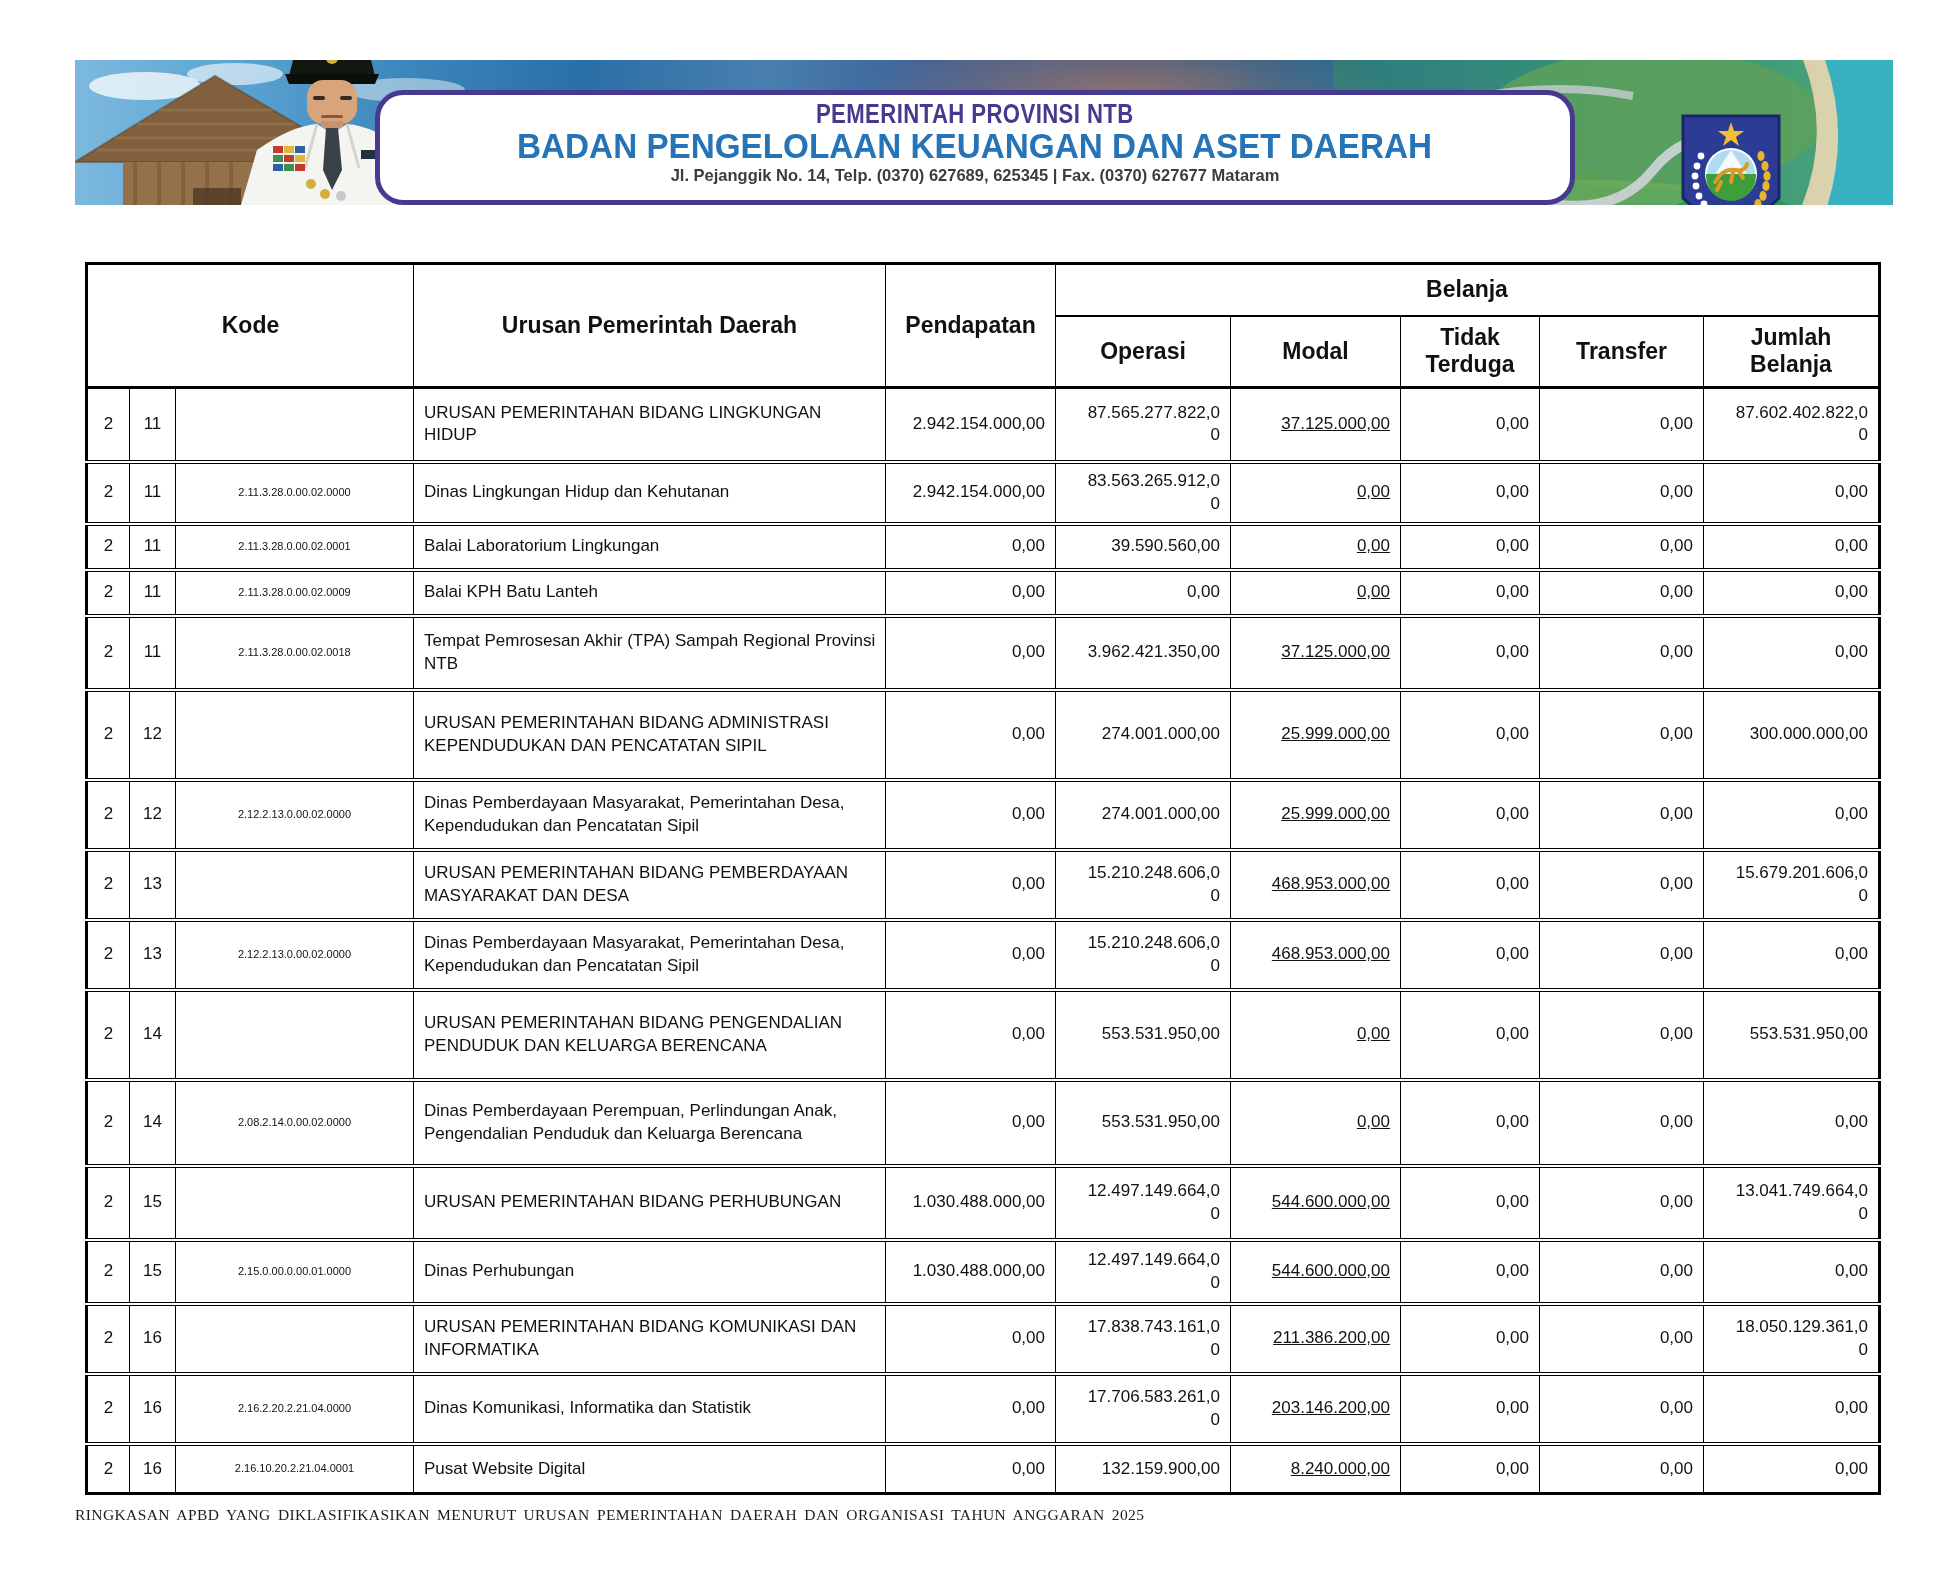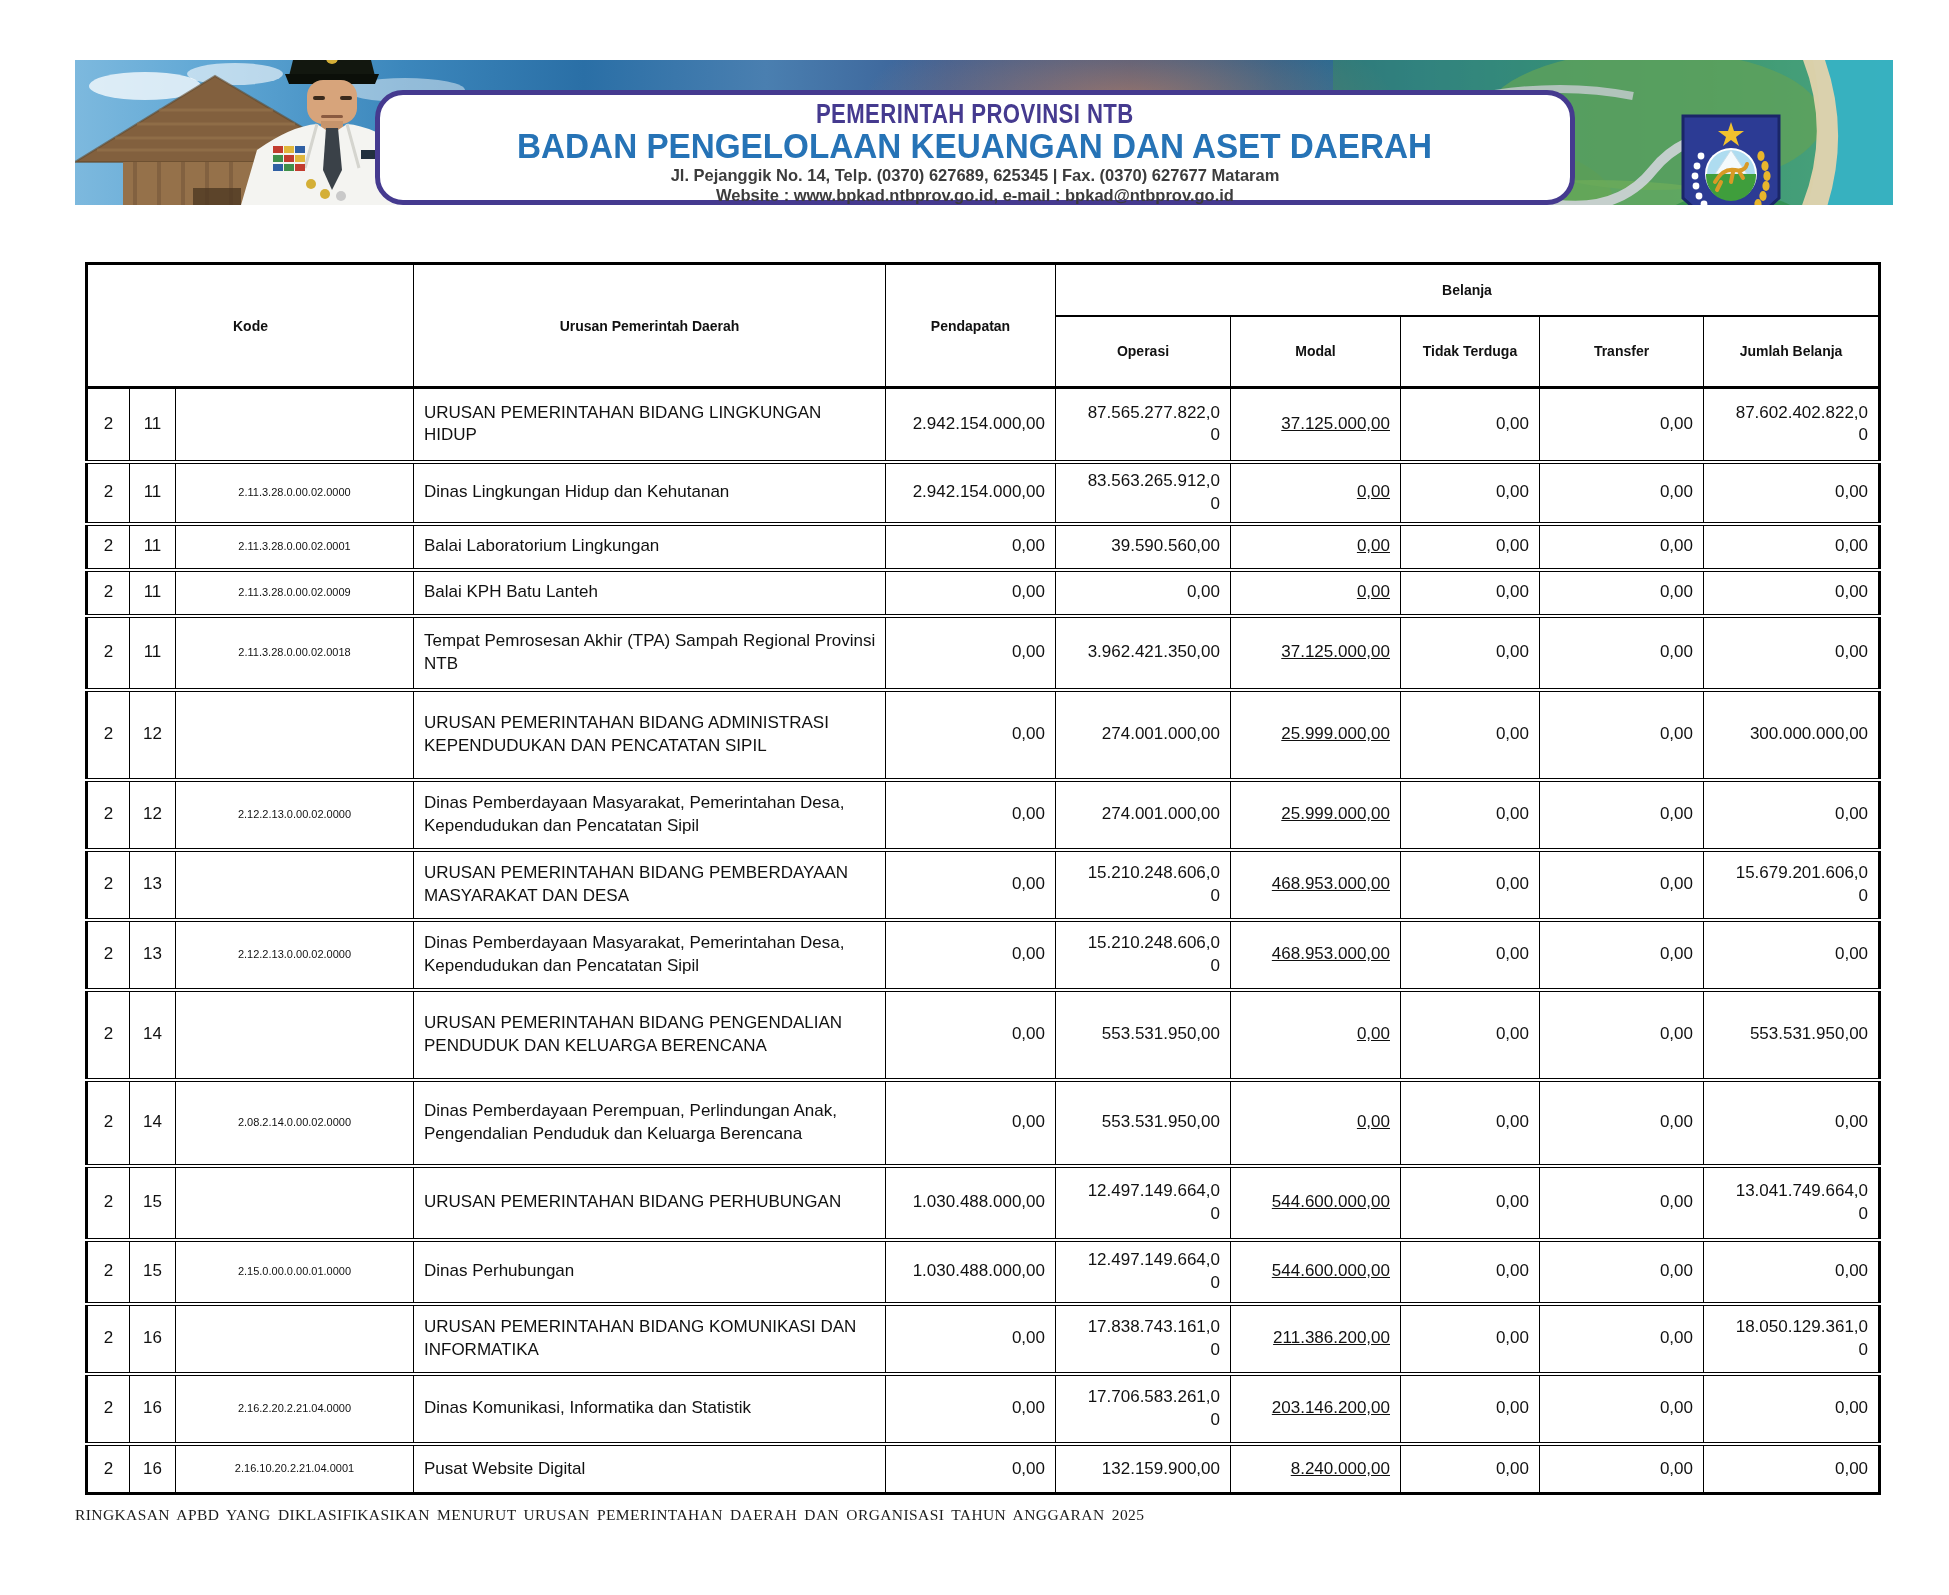--- a/index.html
+++ b/index.html
@@ -34,21 +34,21 @@
   .plate-text{position:absolute;left:24px;top:1px;color:#ffffff;}
   .pname{font-weight:bold;font-size:16.5px;text-decoration:underline;line-height:1.15;}
   .ptitle{font-weight:bold;font-size:15.5px;line-height:1.15;}
   
   table.budget{
     position:absolute;left:85px;top:262px;width:1793px;
     border-collapse:collapse;table-layout:fixed;
     border:3px solid #000;color:#111;
   }
   th,td{border-left:1.5px solid #000;box-sizing:border-box;overflow:hidden;}
-  thead th{font-weight:bold;font-size:14px;text-align:center;vertical-align:middle;padding:2px 4px;}
+  thead th{font-weight:bold;font-size:23px;text-align:center;vertical-align:middle;padding:2px 4px;}
   thead tr.sub th{border-top:2.5px solid #000;}
   thead tr.top{height:52px;}
   thead tr.sub{height:72px;}
   tbody tr{border-top:4px double #000;}
   tbody tr:first-child{border-top:3px solid #000;}
   td{font-size:17px;vertical-align:middle;line-height:1.32;padding:3px 0;}
   .c-tiny{text-align:center;}
   .c-code{text-align:center;font-size:11px;}
   .c-name{text-align:left;padding-left:10px;padding-right:8px;}
   .m{text-align:right;padding-right:10px;word-break:break-all;}
@@ -159,21 +159,20 @@
           <circle cx="206" cy="178" r="5" fill="#c9c9c9"></circle>
 
         <rect x="226" y="132" width="30" height="9" fill="#22303f"></rect>
       </svg>
     </div>
 
     <div class="title-box">
       <div class="t1"><span>PEMERINTAH PROVINSI NTB</span></div>
       <div class="t2"><span>BADAN PENGELOLAAN KEUANGAN DAN ASET DAERAH</span></div>
       <div class="t3">Jl. Pejanggik No. 14, Telp. (0370) 627689, 625345 | Fax. (0370) 627677 Mataram</div>
-      <div class="t4">Website : www.bpkad.ntbprov.go.id, e-mail : bpkad@ntbprov.go.id</div>
     </div>
 
     <svg class="emblem" width="112" height="134" viewBox="0 0 112 134">
       <path d="M8 4 H104 V86 L56 130 L8 86 Z" fill="#2c3b94" stroke="#1a2668" stroke-width="3"></path>
       <polygon points="56,10 59,19 69,19 61,25 64,34 56,28 48,34 51,25 43,19 53,19" fill="#f2c12e"></polygon>
       <circle cx="56" cy="62" r="26" fill="#ffffff"></circle>
       <path d="M32 62 A24 24 0 0 1 80 62 Z" fill="#aedcf0"></path>
       <polygon points="40,62 56,38 72,62" fill="#f4fafd" stroke="#c9dde8" stroke-width="1"></polygon>
       <path d="M31 64 A25 25 0 0 0 81 64 L81 62 L31 62 Z" fill="#3f9e3c"></path>
       <path d="M40 70 Q48 56 60 58 Q70 60 72 52 M46 70 L42 78 M58 60 L56 70 M64 59 L68 66" stroke="#d99a26" stroke-width="4" fill="none" stroke-linecap="round"></path>

